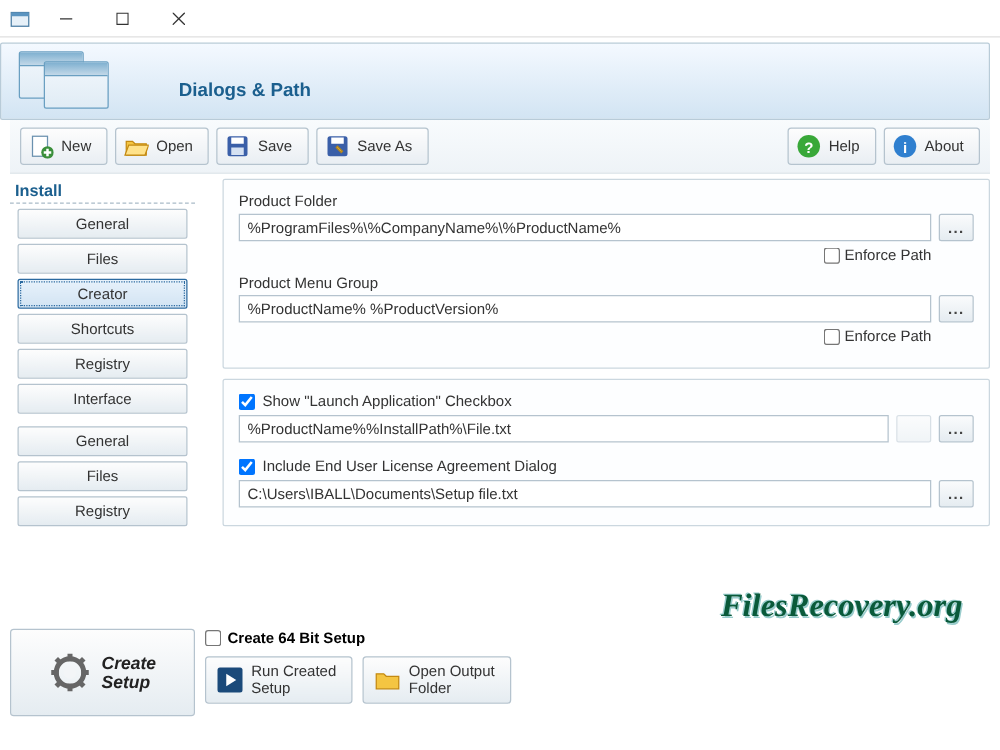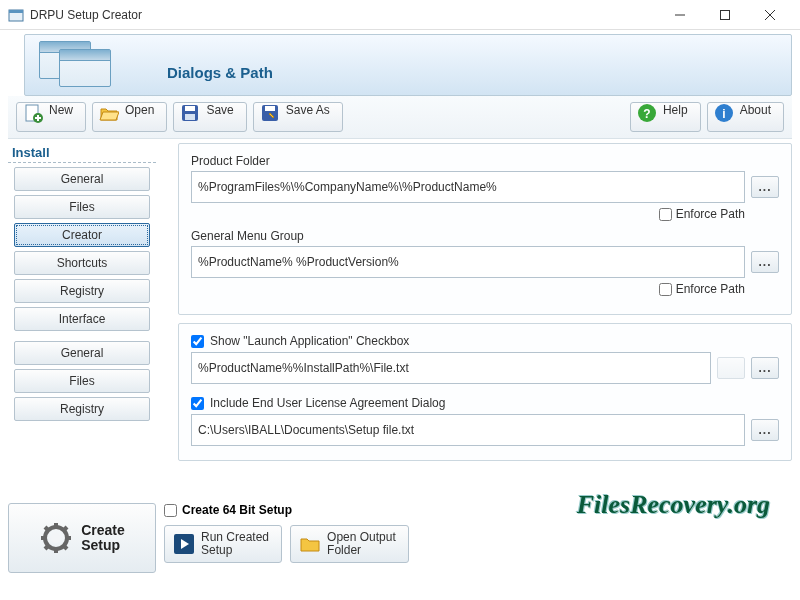--- a/index.html
+++ b/index.html
@@ -4,74 +4,73 @@
 <style>
 * { box-sizing: border-box; margin: 0; padding: 0; font-family: 'Segoe UI', Tahoma, sans-serif; font-size: 12px; }
 body { background: #fff; width: 800px; height: 600px; overflow: hidden; position: relative; }
 
 .titlebar { height: 30px; background: #fff; display: flex; align-items: center; padding: 0 8px; border-bottom: 1px solid #e0e0e0; }
 .titlebar-icon { width: 16px; height: 16px; margin-right: 6px; display:inline-block; }
 .titlebar-title { flex: 1; color: #333; }
 .wc { display: flex; }
 .wc-btn { width: 45px; height: 28px; display: flex; align-items: center; justify-content: center; color: #555; }
 
-.banner { margin: 4px 8px 0 24px; height: 62px; background: linear-gradient(to bottom, #f4f9ff 0%, #d2e4f3 100%); border: 1px solid #b8cbd8; border-radius: 2px; display: flex; align-items: flex-end; padding: 0 10px 8px 10px; }
+.banner { margin: 4px 8px 0 0; height: 62px; background: linear-gradient(to bottom, #f4f9ff 0%, #d2e4f3 100%); border: 1px solid #b8cbd8; border-radius: 2px; display: flex; align-items: flex-end; padding: 0 10px 8px 10px; }
 .banner-icons { width: 100px; height: 50px; position: relative; }
 .win-icn { position: absolute; border: 1px solid #6a9fc1; background: linear-gradient(#f2f7fc,#e0ecf5); border-radius: 2px; }
 .win1 { width: 52px; height: 38px; left: 4px; top: 4px; }
 .win2 { width: 52px; height: 38px; left: 24px; top: 12px; }
 .win-icn::before { content:''; position:absolute; top:0; left:0; right:0; height:10px; background:linear-gradient(#7fb0d0,#c2d8e8); border-bottom:1px solid #6a9fc1; }
 .banner-title { font-size: 15px; color: #1b5f8e; font-weight: 600; margin-left: 32px; margin-bottom: 6px; }
 
 .toolbar { display: flex; padding: 6px 8px; gap: 6px; align-items: center; background: linear-gradient(#f8fbfd,#eef3f7); border-bottom: 1px solid #d9e2e8; margin: 0 8px; }
-.tbtn { display: flex; align-items: flex-start; gap: 6px; height: 30px; padding: 0 12px 0 6px; background: linear-gradient(#fdfdfd,#e9eef3); border: 1px solid #b5c3ce; border-radius: 3px; cursor: pointer; color: #333; }
+.tbtn { display: flex; align-items: center; gap: 6px; height: 30px; padding: 0 12px 0 6px; background: linear-gradient(#fdfdfd,#e9eef3); border: 1px solid #b5c3ce; border-radius: 3px; cursor: pointer; color: #333; }
 .tbtn .ic { width: 20px; height: 20px; display: flex; align-items: center; justify-content: center; }
 .spacer { flex: 1; }
 
 .content { display: flex; padding: 4px 8px 0 8px; gap: 8px; height: 360px; }
 .sidebar { width: 148px; }
 .shead { color: #1b5f8e; font-weight: 600; font-size: 13px; border-bottom: 1px dashed #a9bbc8; padding: 2px 0 2px 4px; margin-bottom: 4px; }
 .sbtn { display: block; width: 92%; margin: 0 auto 4px auto; height: 24px; line-height: 22px; text-align: center; background: linear-gradient(#fdfdfd,#e5ecf1); border: 1px solid #b5c3ce; border-radius: 2px; color: #333; cursor: pointer; }
 .sbtn.active { border: 1px solid #2b6aa0; background: linear-gradient(#e8f2fb,#d2e4f3); outline: 1px dotted #2b6aa0; outline-offset: -3px; }
 
 .main { flex: 1; }
 .panel { border: 1px solid #cbd7df; border-radius: 2px; padding: 10px 12px; margin-bottom: 8px; background: #fdfeff; margin-left: 14px; }
 .fld-lbl { color: #333; margin-bottom: 3px; }
 .row { display: flex; align-items: center; gap: 6px; margin-bottom: 4px; }
-.txt { flex: 1; height: 32px; border: 1px solid #b5c3ce; background: #fff; padding: 0 6px; font-size: 12px; color: #333; }
+.txt { flex: 1; height: 22px; border: 1px solid #b5c3ce; background: #fff; padding: 0 6px; font-size: 12px; color: #333; }
 .browse { width: 28px; height: 22px; border: 1px solid #b5c3ce; background: linear-gradient(#fafbfc,#e5ecf1); border-radius: 2px; cursor: pointer; display: flex; align-items: center; justify-content: center; font-weight: bold; color: #444; letter-spacing: 1px; }
 .browse.disabled { opacity: 0.5; }
 .under { text-align: right; padding-right: 34px; margin-bottom: 8px; display: flex; justify-content: flex-end; align-items: center; gap: 4px; font-size: 11px; color: #333; }
 .cb { width: 13px; height: 13px; }
 .cbrow { display: flex; align-items: center; gap: 6px; margin-bottom: 4px; color: #333; }
 
 .bottom { display: flex; padding: 4px 8px 8px 8px; gap: 8px; align-items: stretch; height: 82px; }
 .createbox { width: 148px; border: 1px solid #b5c3ce; background: linear-gradient(#fdfdfd,#e5ecf1); border-radius: 3px; display: flex; align-items: center; justify-content: center; gap: 8px; cursor: pointer; }
-.create-lbl { font-weight: bold; font-size: 14px; color: #222; line-height: 1.1; }
+.create-lbl { font-weight: bold; font-size: 14px; color: #222; line-height: 1.1; font-style: italic; }
 .right-bottom { flex: 1; display: flex; flex-direction: column; gap: 8px; }
 .cb64 { display: flex; align-items: center; gap: 5px; font-weight: 600; }
 .bbar { display: flex; gap: 8px; align-items: center; }
 .bbtn { display: flex; align-items: center; gap: 6px; height: 38px; padding: 0 12px 0 8px; background: linear-gradient(#fdfdfd,#e5ecf1); border: 1px solid #b5c3ce; border-radius: 3px; cursor: pointer; color: #333; line-height: 1.1; }
 .bbtn .ic2 { width: 22px; height: 22px; display:flex;align-items:center;justify-content:center; }
 
-.watermark { position: absolute; right: 30px; bottom: 80px; font-size: 26px; font-style: italic; font-weight: bold; color: #0a5a3a; text-shadow: 1px 1px 0 #9cc, -1px -1px 0 #9cc; font-family: Georgia, serif; pointer-events: none; }
+.watermark { position: absolute; right: 30px; bottom: 100px; font-size: 26px; font-style: italic; font-weight: bold; color: #0a5a3a; text-shadow: 1px 1px 0 #9cc, -1px -1px 0 #9cc; font-family: Georgia, serif; pointer-events: none; }
 
 svg { display:block; }
 </style>
 </head>
 <body>
 
 <div class="titlebar">
   <span class="titlebar-icon">
     <svg width="16" height="16">
         <rect x="1" y="3" width="14" height="11" fill="#e6f0f8" stroke="#4a7da3"></rect>
         <rect x="1" y="3" width="14" height="3" fill="#5a94c0"></rect>
       </svg>
   </span>
-  <span class="titlebar-title">DRPU Setup Creator</span>
   <div class="wc">
     <div class="wc-btn">
         <svg width="10" height="10">
           <line x1="0" y1="5" x2="10" y2="5" stroke="#333"></line>
         </svg>
       </div>
     <div class="wc-btn">
         <svg width="10" height="10">
           <rect x="0.5" y="0.5" width="9" height="9" fill="none" stroke="#333"></rect>
         </svg>
@@ -174,21 +173,21 @@
     <div class="panel">
       <div class="fld-lbl">Product Folder</div>
       <div class="row">
         <input class="txt" value="%ProgramFiles%\%CompanyName%\%ProductName%" style="">
         <div class="browse">...</div>
       </div>
       <div class="under">
         <input type="checkbox" class="cb" style="">
         <span>Enforce Path</span>
       </div>
-      <div class="fld-lbl">General Menu Group</div>
+      <div class="fld-lbl">Product Menu Group</div>
       <div class="row">
         <input class="txt" value="%ProductName% %ProductVersion%" style="">
         <div class="browse">...</div>
       </div>
       <div class="under">
         <input type="checkbox" class="cb" style="">
         <span>Enforce Path</span>
       </div>
     </div>
 

